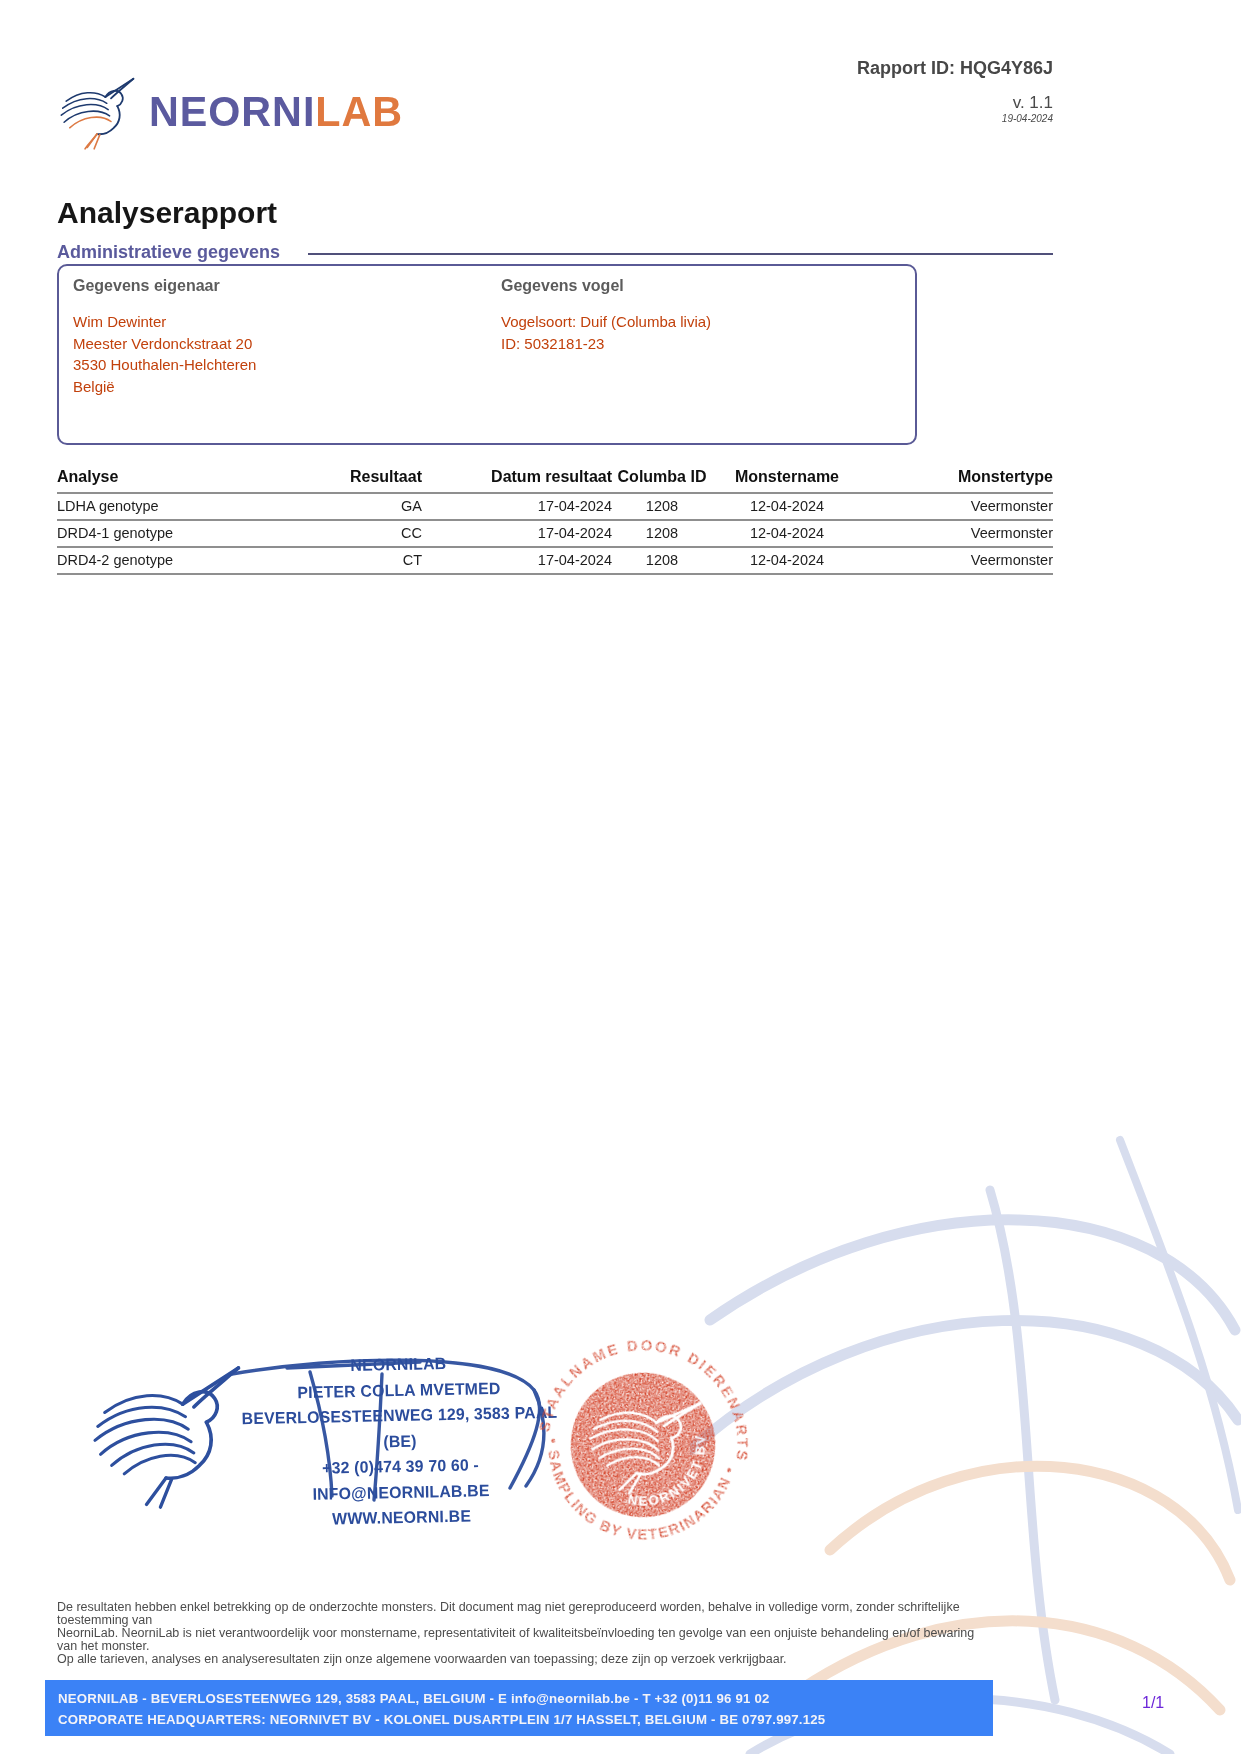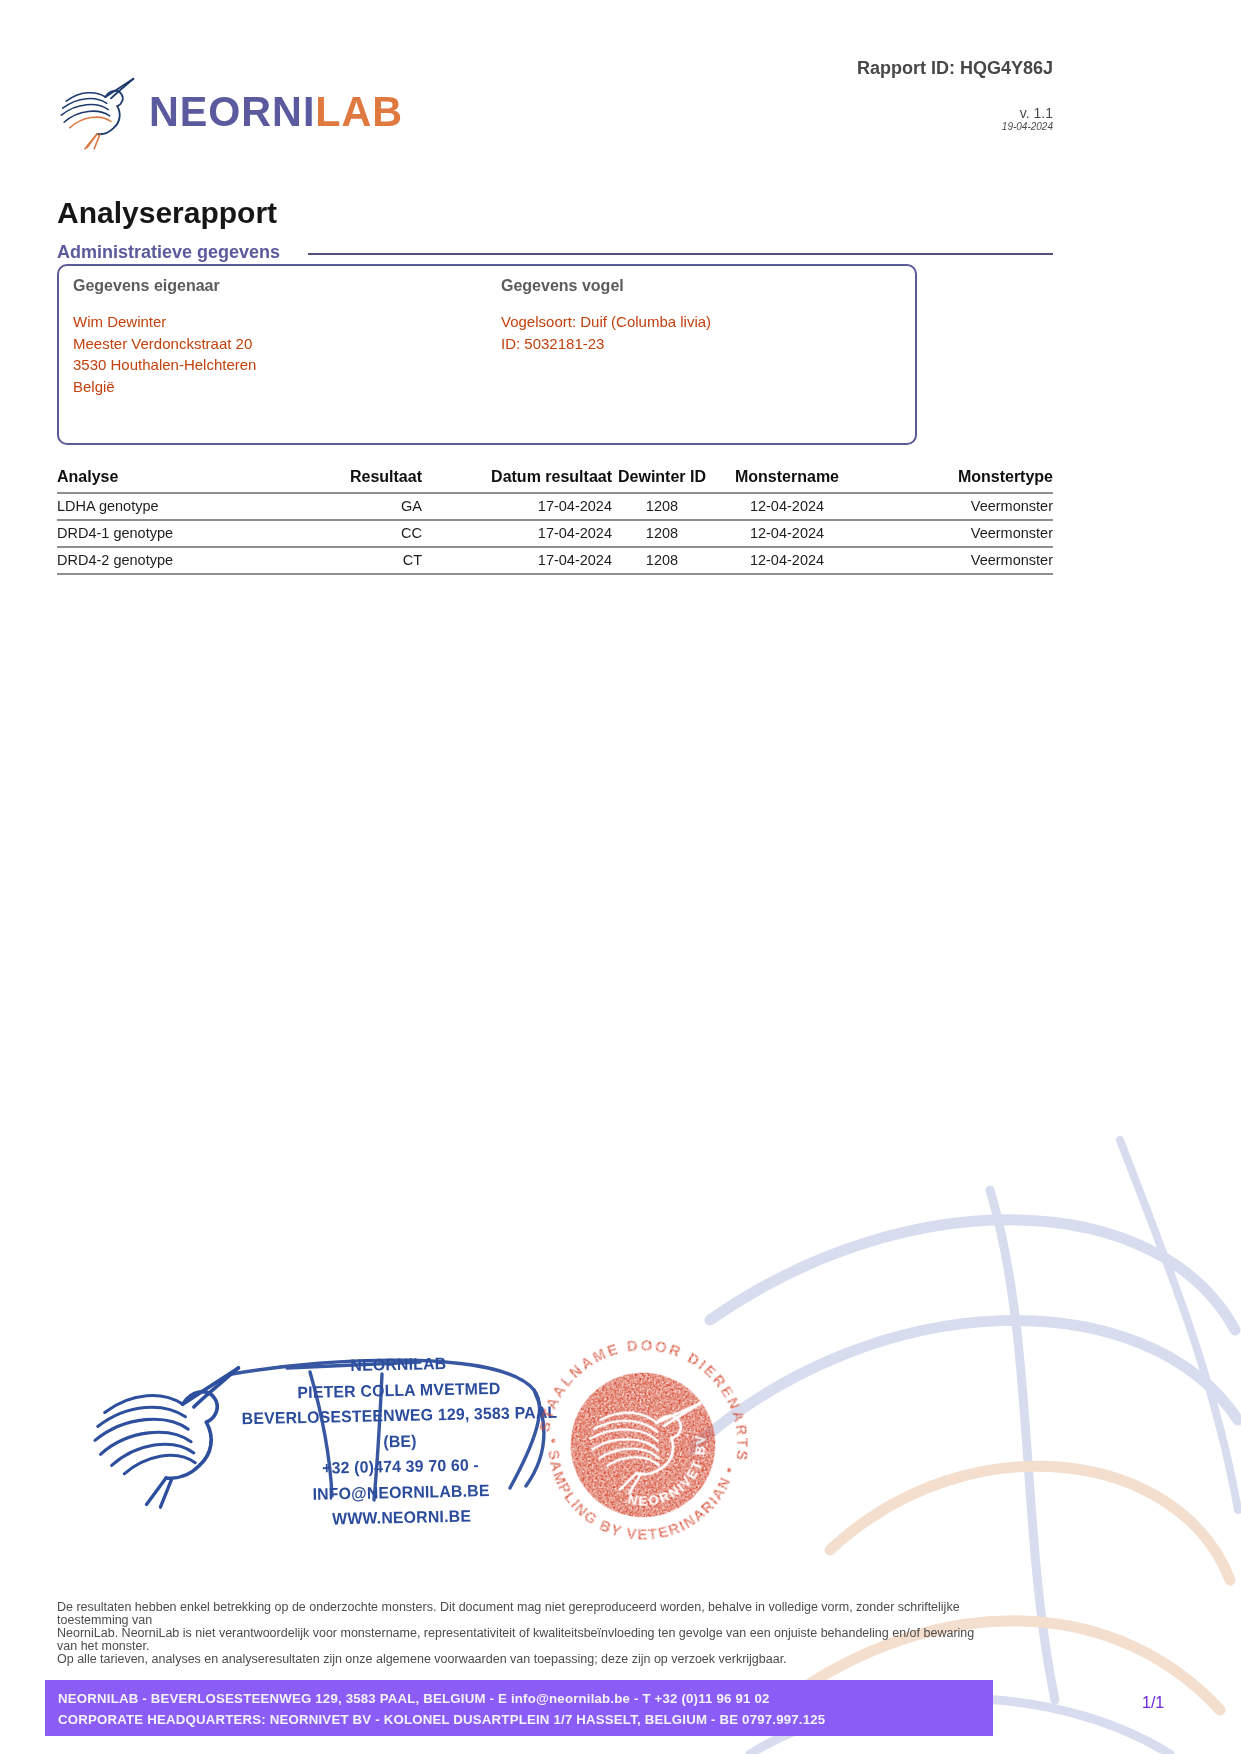--- a/index.html
+++ b/index.html
@@ -4,21 +4,21 @@
 <style>
   * { margin:0; padding:0; box-sizing:border-box; }
   body { background:#e8e8e8; font-family:"Liberation Sans", sans-serif; }
   .page {
     position:relative; width:1241px; height:1754px; background:#ffffff;
     margin:0 auto; overflow:hidden;
   }
   
   .header-right { position:absolute; top:58px; right:188px; text-align:right; color:#4a4a4a; }
   .rapport-id { font-size:18px; font-weight:bold; color:#474747; }
-  .version { margin-top:26px; font-size:14px; }
+  .version { margin-top:14px; font-size:17px; }
   .date { font-size:10px;font-style:italic; }
   .logo { position:absolute; left:55px; top:66px; display:flex; align-items:center; gap:10px; }
   .logo-word { font-size:43px; font-weight:bold; letter-spacing:1px; transform:scaleX(.96); transform-origin:left; }
   .logo-neorni { color:#5b5a9f; }
   .logo-lab { color:#e0793f; }
 
   
   .page-title { position:absolute; left:57px; top:196px; font-size:30px; font-weight:bold; color:#161616; }
   .admin-heading-row { position:absolute; left:57px; top:242px; width:996px; display:flex; align-items:center; gap:28px; }
   .admin-heading { font-size:18px; font-weight:bold; color:#5a5a9c; white-space:nowrap; }
@@ -49,21 +49,21 @@
   .blue-text { position:absolute; left:148px; top:4px; width:340px; text-align:center;
     font-weight:bold; font-size:16.5px; line-height:25.5px; letter-spacing:.2px;
     transform:rotate(-1.2deg) scaleX(.96); color:#2b4c9c; }
   .blue-sig { position:absolute; left:0; top:0; }
 
   
   .red-stamp { position:absolute; left:526px; top:1328px; }
 
   
   .disclaimer { position:absolute; left:57px; top:1601px; width:935px; font-size:12.5px; color:#4c4c4c; line-height:13px; }
-  .footer-bar { position:absolute; left:45px; top:1680px; width:948px; height:56px; background:#8b5cf6; padding:8px 16px 0 13px; }
+  .footer-bar { position:absolute; left:45px; top:1680px; width:948px; height:56px; background:#3b82f6; padding:8px 16px 0 13px; }
   .footer-bar-line { font-size:13.5px; font-weight:bold; color:#f3f3f8; line-height:21px; letter-spacing:.2px; transform:scaleX(.98); transform-origin:left; white-space:nowrap; }
   .page-number { position:absolute; left:1142px; top:1694px; font-size:16px; color:#6d28d9; }
 </style>
 </head>
 <body>
 
 <div class="page">
 
   <svg width="0" height="0" style="position:absolute" aria-hidden="true">
     <defs>
@@ -142,21 +142,21 @@
       <div class="box-line">Vogelsoort: Duif (Columba livia)</div>
       <div class="box-line">ID: 5032181-23</div>
     </div>
   </div>
 
   <div class="results">
     <div class="tr head">
       <div class="td c0">Analyse</div>
       <div class="td c1">Resultaat</div>
       <div class="td c2">Datum resultaat</div>
-      <div class="td c3">Dewinter ID</div>
+      <div class="td c3">Columba ID</div>
       <div class="td c4">Monstername</div>
       <div class="td c5">Monstertype</div>
     </div>
     <div class="tr row">
       <div class="td c0">LDHA genotype</div>
       <div class="td c1">GA</div>
       <div class="td c2">17-04-2024</div>
       <div class="td c3">1208</div>
       <div class="td c4">12-04-2024</div>
       <div class="td c5">Veermonster</div>

